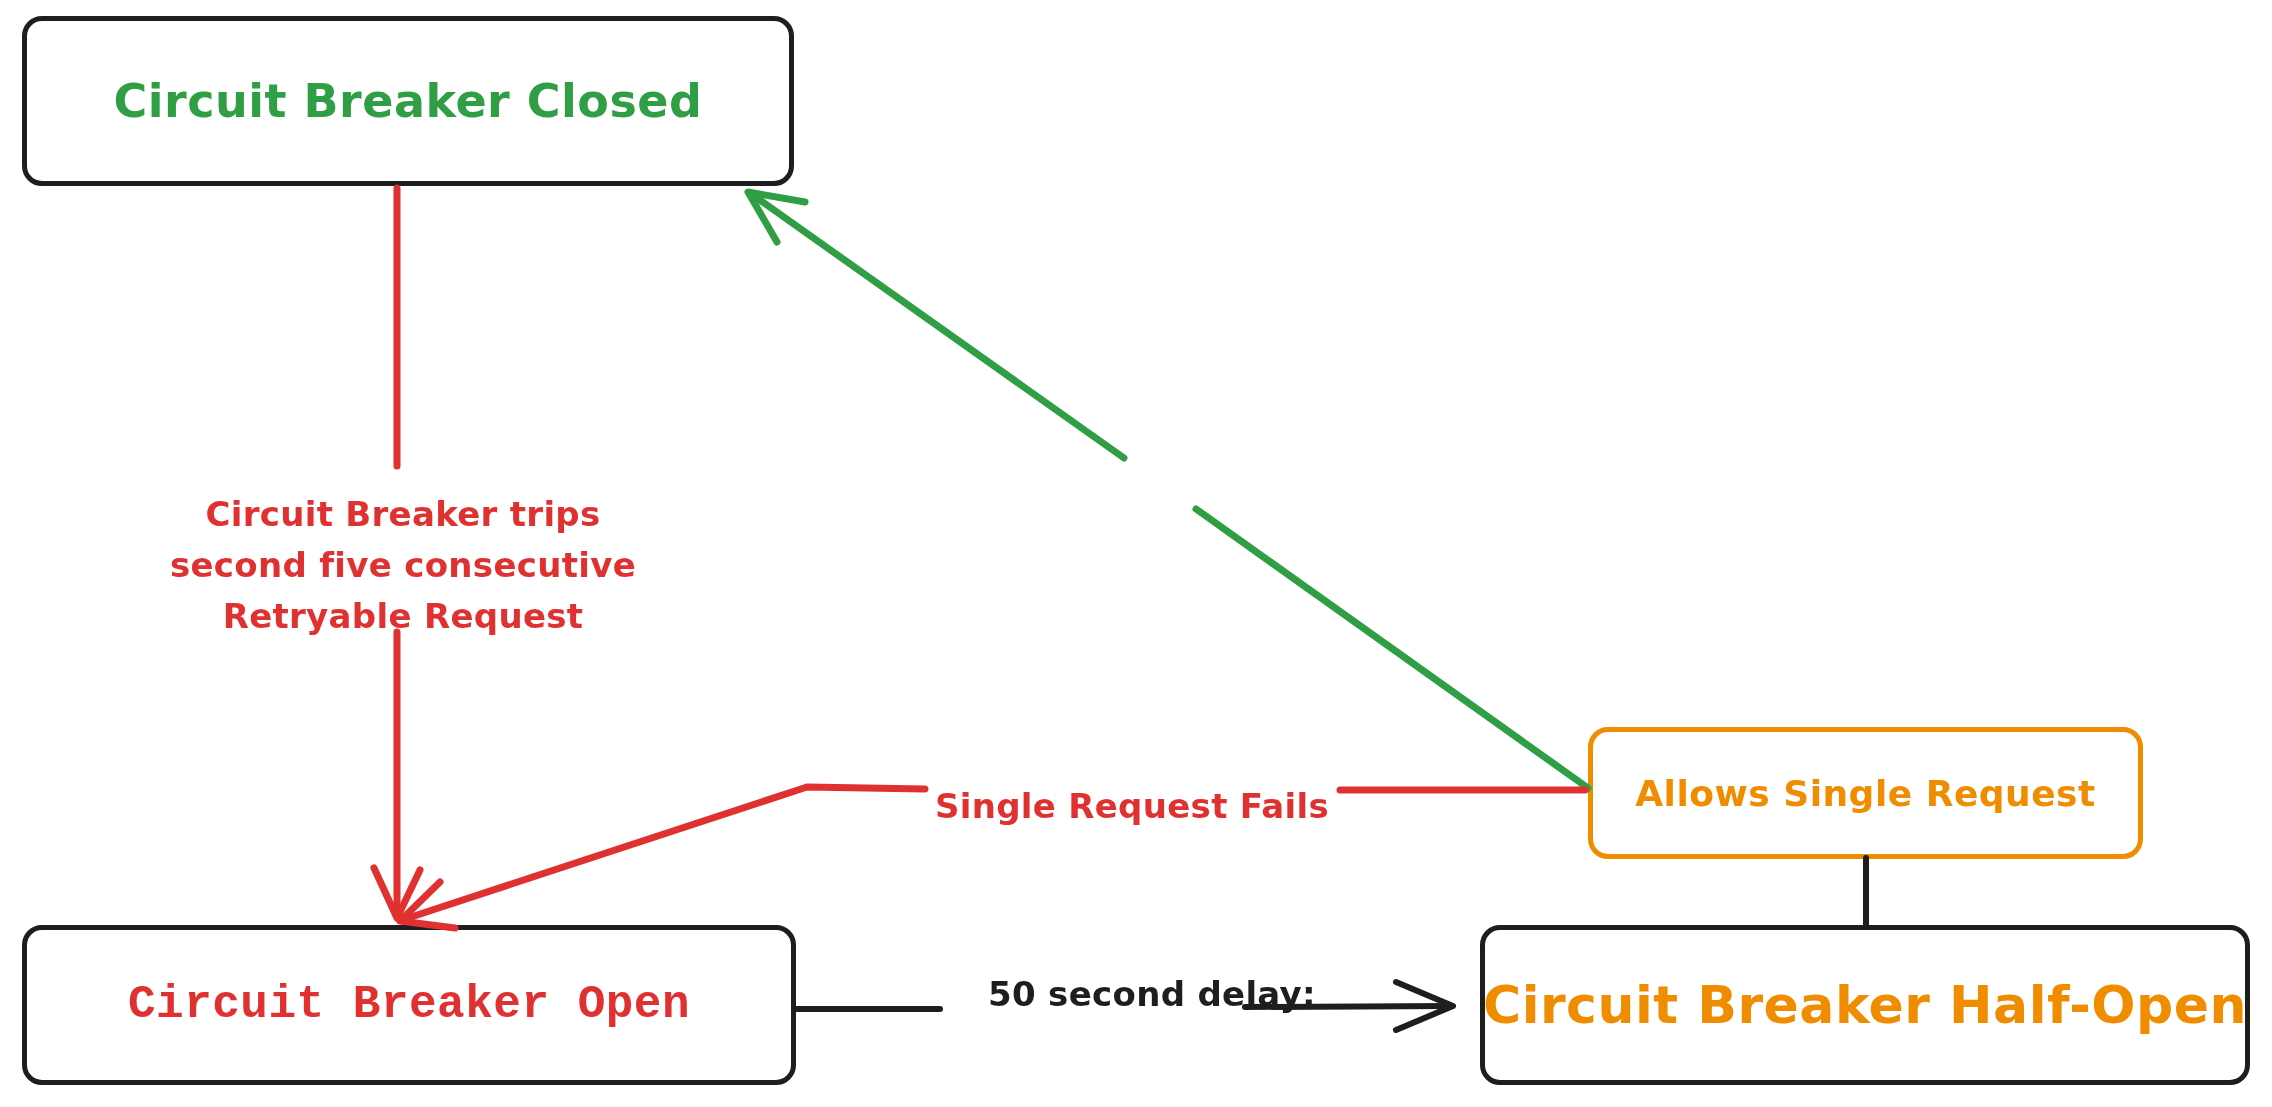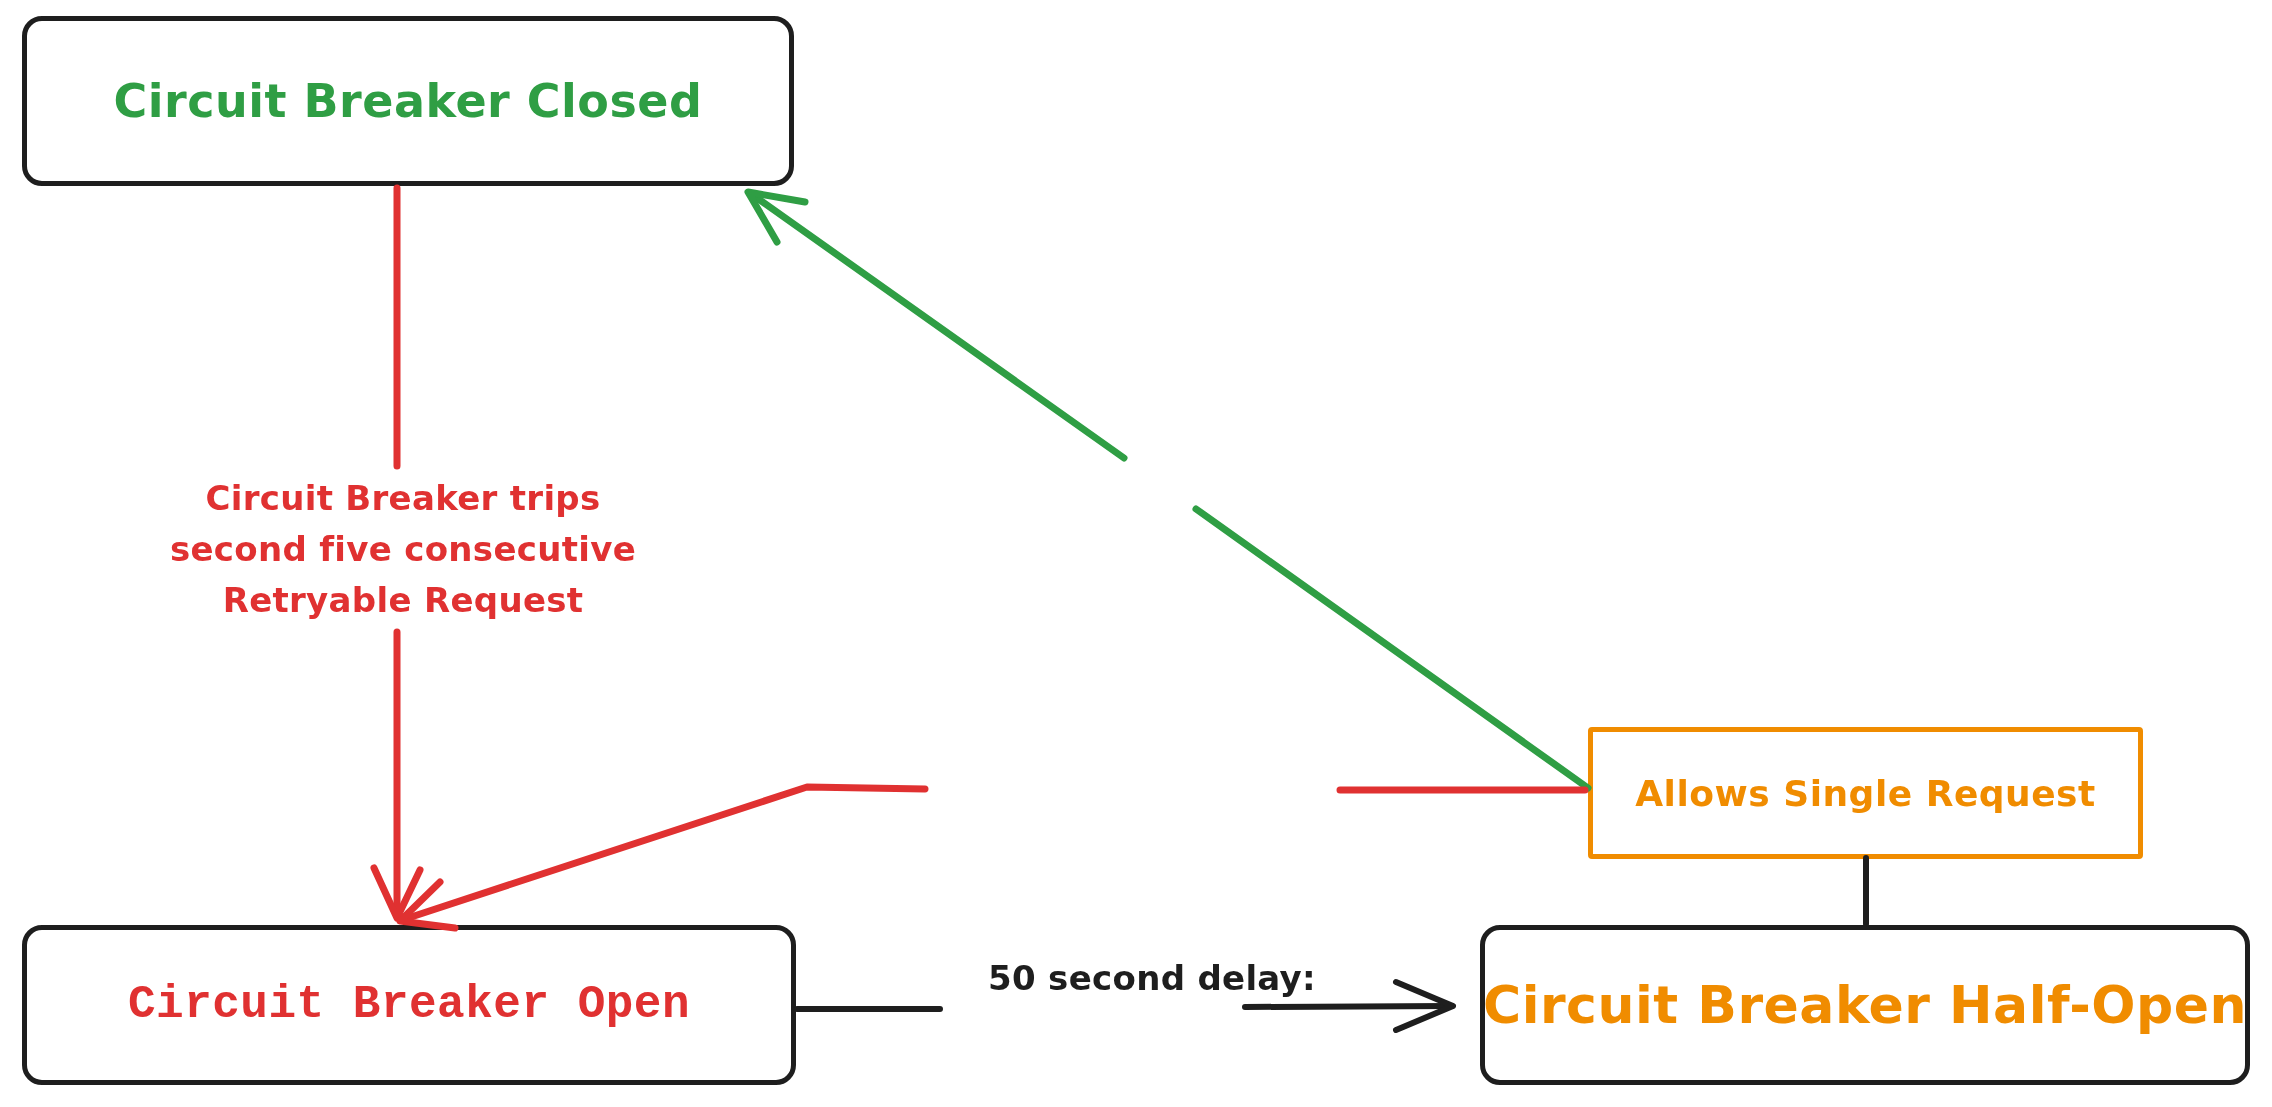--- a/index.html
+++ b/index.html
@@ -30,40 +30,41 @@
   .c-red    { color: var(--red,    #e03131); }
   .c-orange { color: var(--orange, #f08c00); }
   .c-black  { color: var(--black,  #1e1e1e); }
 
   #node-closed    { left: 22px;   top: 16px;  width: 772px; height: 170px; font-size: 46px; }
   #node-open      { left: 22px;   top: 925px; width: 774px; height: 160px; font-size: 46px; font-family: Liberation Mono, monospace; }
   #node-half-open { left: 1480px; top: 925px; width: 770px; height: 160px; font-size: 52px; align-items: center; }
   #node-allows {
     left: 1588px; top: 727px; width: 555px; height: 132px;
     border-color: var(--orange, #f08c00);
-    border-radius: 4px;
+    border-radius: 20px;
     font-size: 36px;
   }
 
   .edges-svg {
     position: absolute;
     left: 0; top: 0;
     width: 2272px; height: 1107px;
     pointer-events: none;
   }
 
   .edge-label {
     position: absolute;
     transform: translateX(-50%);
     text-align: center;
     font-weight: bold;
     font-size: 34px;
     line-height: 52px;
     white-space: nowrap;
     letter-spacing: 0.3px;
+    margin-top: 16px;
   }
   #label-trips    { left: 403px;  top: 473px; line-height: 51px; }
   #label-succeeds { left: 1123px; top: 462px; }
   #label-fails    { left: 1132px; top: 764px; }
   #label-delay    { left: 1152px; top: 952px; }
 </style>
 </head>
 <body>
 
 <div class="canvas">
@@ -111,18 +112,19 @@
     </g>
   </svg>
 
   <div class="edge-label c-red" id="label-trips">
     <div>Circuit Breaker trips</div>
     <div>second five consecutive</div>
     <div>Retryable Request</div>
   </div>
 
 
+  <div class="edge-label c-red" id="label-fails">Single Request Fails</div>
 
   <div class="edge-label c-black" id="label-delay">
     <div>50 second delay:</div>
   </div>
 
 </div>
 
 </body></html>

